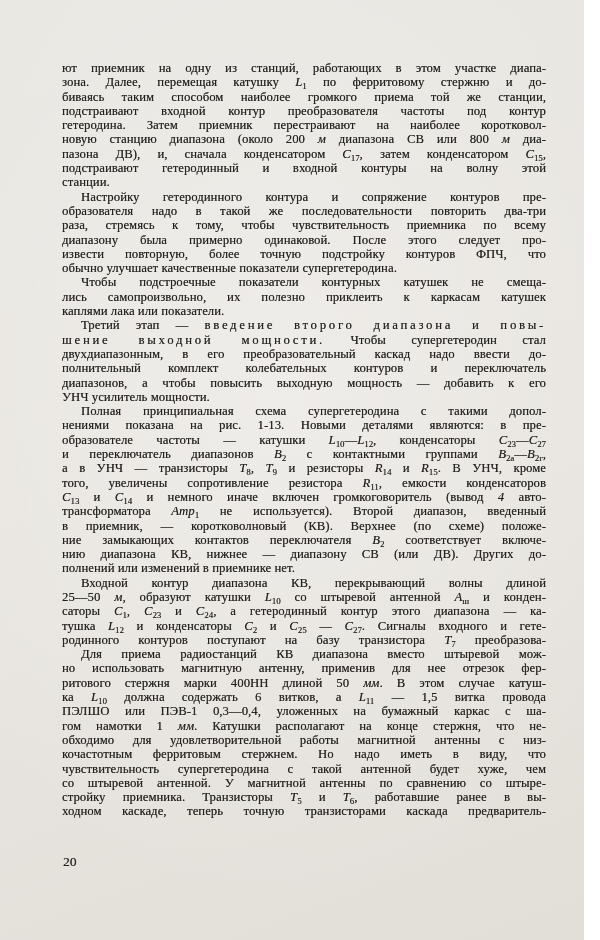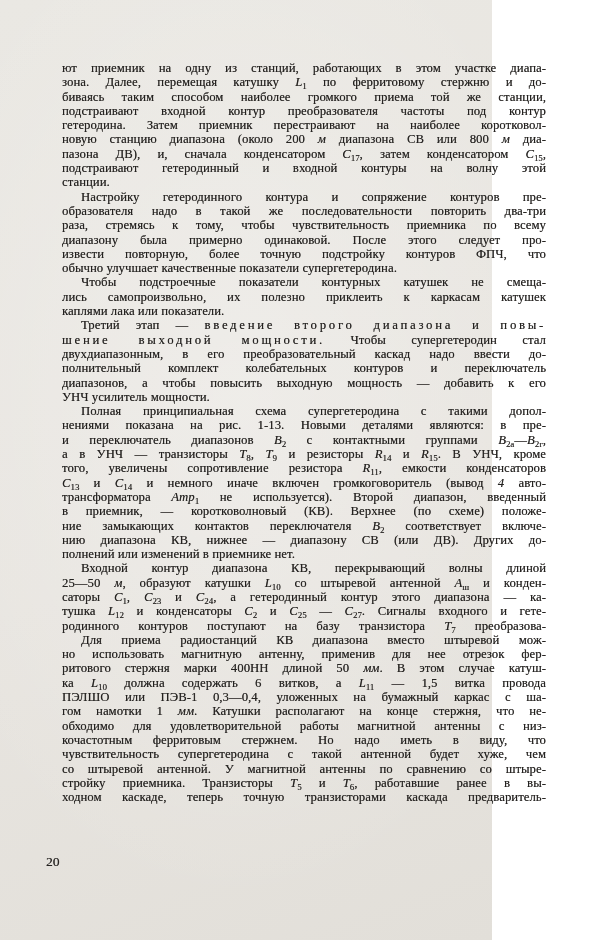--- a/index.html
+++ b/index.html
@@ -5,21 +5,21 @@
   html, body {
     margin: 0;
     padding: 0;
     width: 600px;
     height: 940px;
     overflow: hidden;
   }
   .page {
     position: absolute;
     inset: 0;
-    width: 492px;
+    width: 584px;
     height: 940px;
     background:
       radial-gradient(ellipse 130% 100% at 48% 42%, rgba(255,255,255,0.28) 0%, rgba(255,255,255,0) 55%),
       linear-gradient(160deg, #eae8e3 0%, #e8e5e0 55%, #e2dfd9 100%);
   }
   .text-block {
     position: absolute;
     left: 62px;
     top: 61px;
     width: 484px;
@@ -42,21 +42,21 @@
   .line i { font-style: italic; }
   .line sub {
     font-size: 8.8px;
     line-height: 0;
     vertical-align: -2.6px;
     letter-spacing: 0;
   }
   .sp { letter-spacing: 2.8px; margin-top: 6px; }
   .pagenum {
     position: absolute;
-    left: 46px;
+    left: 63px;
     top: 854px;
     font-family: "Liberation Serif", "DejaVu Serif", serif;
     font-size: 13.5px;
     color: #242220;
     text-shadow: 0.25px 0 0 rgba(36,34,32,0.6);
   }
 </style>
 </head>
 <body>
 
@@ -90,20 +90,21 @@
         <div class="line indent">Третий этап — <span class="sp">введение второго диапазона и повы-</span></div>
         <div class="line"><span class="sp">шение выходной мощности.</span> Чтобы супергетеродин стал</div>
         <div class="line">двухдиапазонным, в его преобразовательный каскад надо ввести до-</div>
         <div class="line">полнительный комплект колебательных контуров и переключатель</div>
         <div class="line">диапазонов, а чтобы повысить выходную мощность — добавить к его</div>
         <div class="line para-end">УНЧ усилитель мощности.</div>
       </div>
       <div class="paragraph">
         <div class="line indent">Полная принципиальная схема супергетеродина с такими допол-</div>
         <div class="line">нениями показана на рис. 1-13. Новыми деталями являются: в пре-</div>
+        <div class="line">образователе частоты — катушки <i>L</i><sub>10</sub>—<i>L</i><sub>12</sub>, конденсаторы <i>С</i><sub>23</sub>—<i>С</i><sub>27</sub></div>
         <div class="line">и переключатель диапазонов <i>В</i><sub>2</sub> с контактными группами <i>В</i><sub>2а</sub>—<i>В</i><sub>2г</sub>,</div>
         <div class="line">а в УНЧ — транзисторы <i>Т</i><sub>8</sub>, <i>Т</i><sub>9</sub> и резисторы <i>R</i><sub>14</sub> и <i>R</i><sub>15</sub>. В УНЧ, кроме</div>
         <div class="line">того, увеличены сопротивление резистора <i>R</i><sub>11</sub>, емкости конденсаторов</div>
         <div class="line"><i>С</i><sub>13</sub> и <i>С</i><sub>14</sub> и немного иначе включен громкоговоритель (вывод <i>4</i> авто-</div>
         <div class="line">трансформатора <i>Атр</i><sub>1</sub> не используется). Второй диапазон, введенный</div>
         <div class="line">в приемник, — коротковолновый (КВ). Верхнее (по схеме) положе-</div>
         <div class="line">ние замыкающих контактов переключателя <i>В</i><sub>2</sub> соответствует включе-</div>
         <div class="line">нию диапазона КВ, нижнее — диапазону СВ (или ДВ). Других до-</div>
         <div class="line para-end">полнений или изменений в приемнике нет.</div>
       </div>

